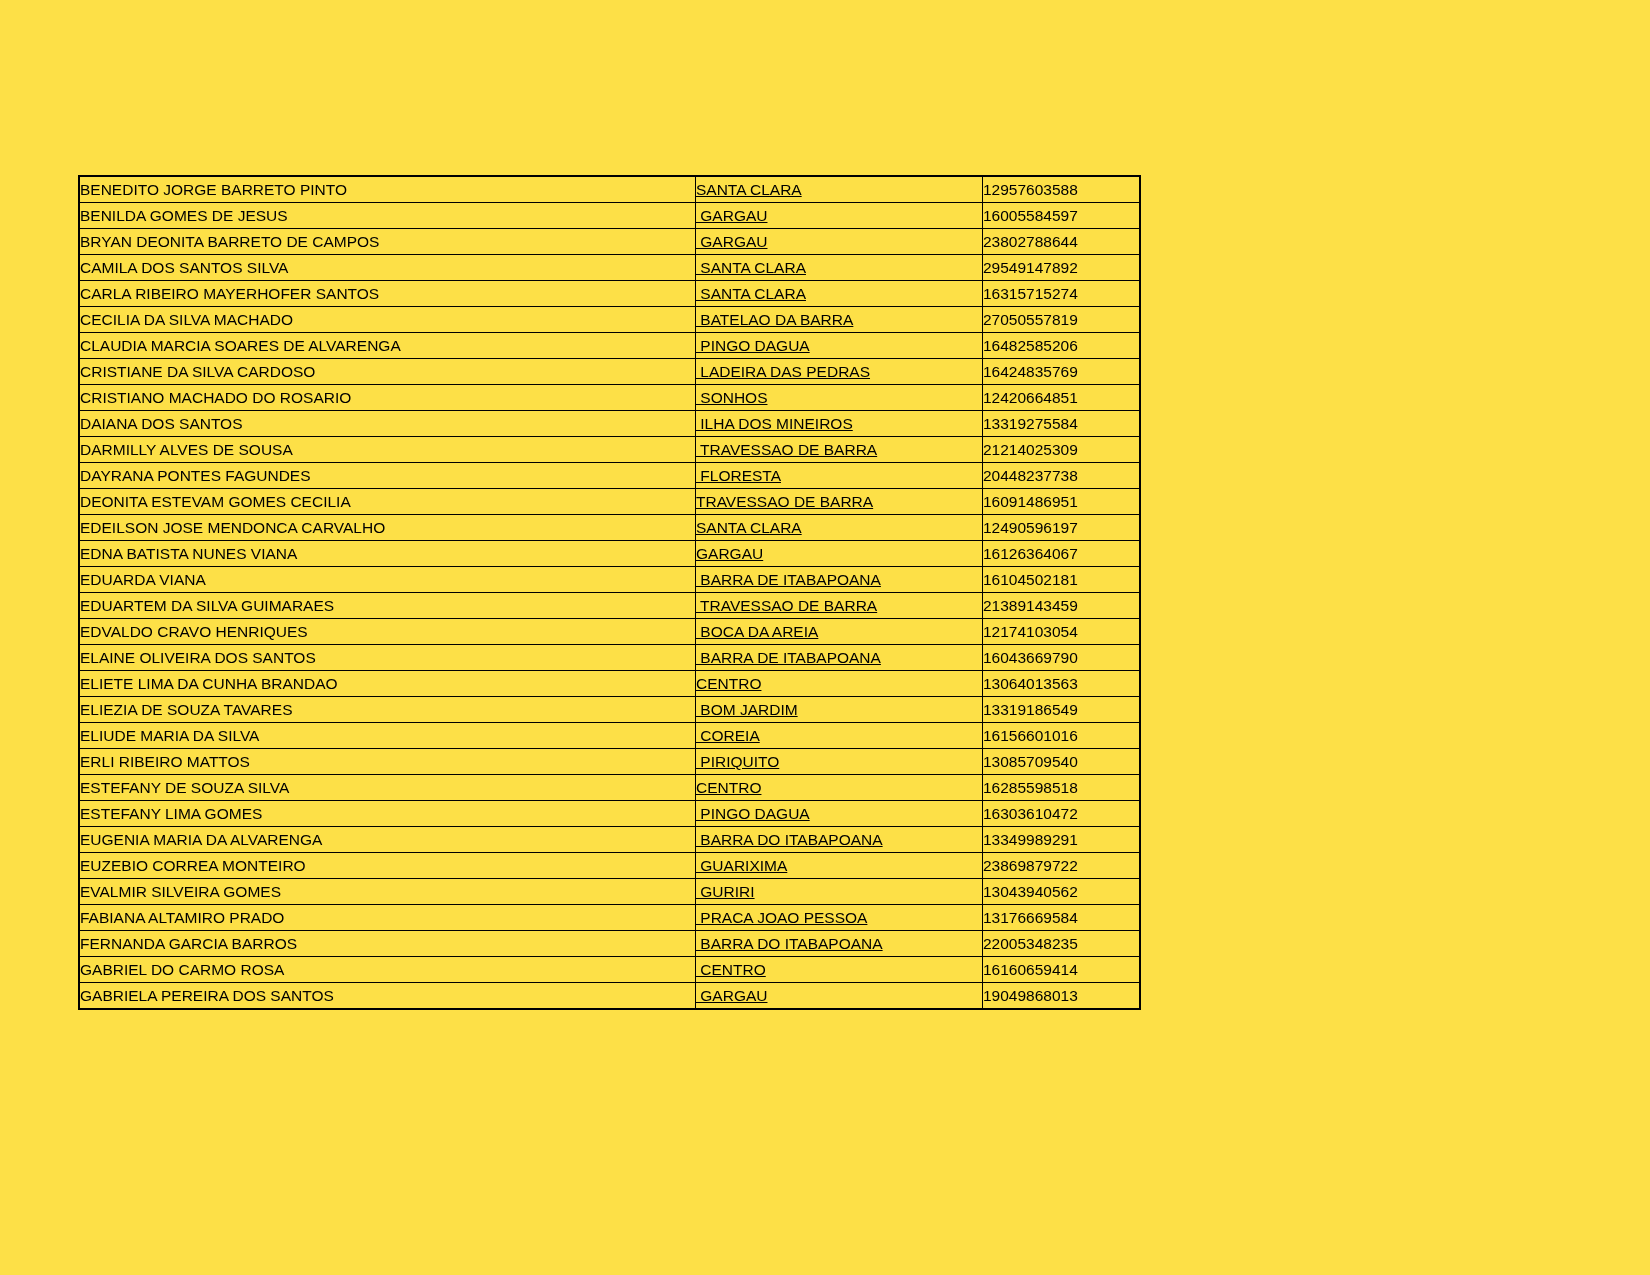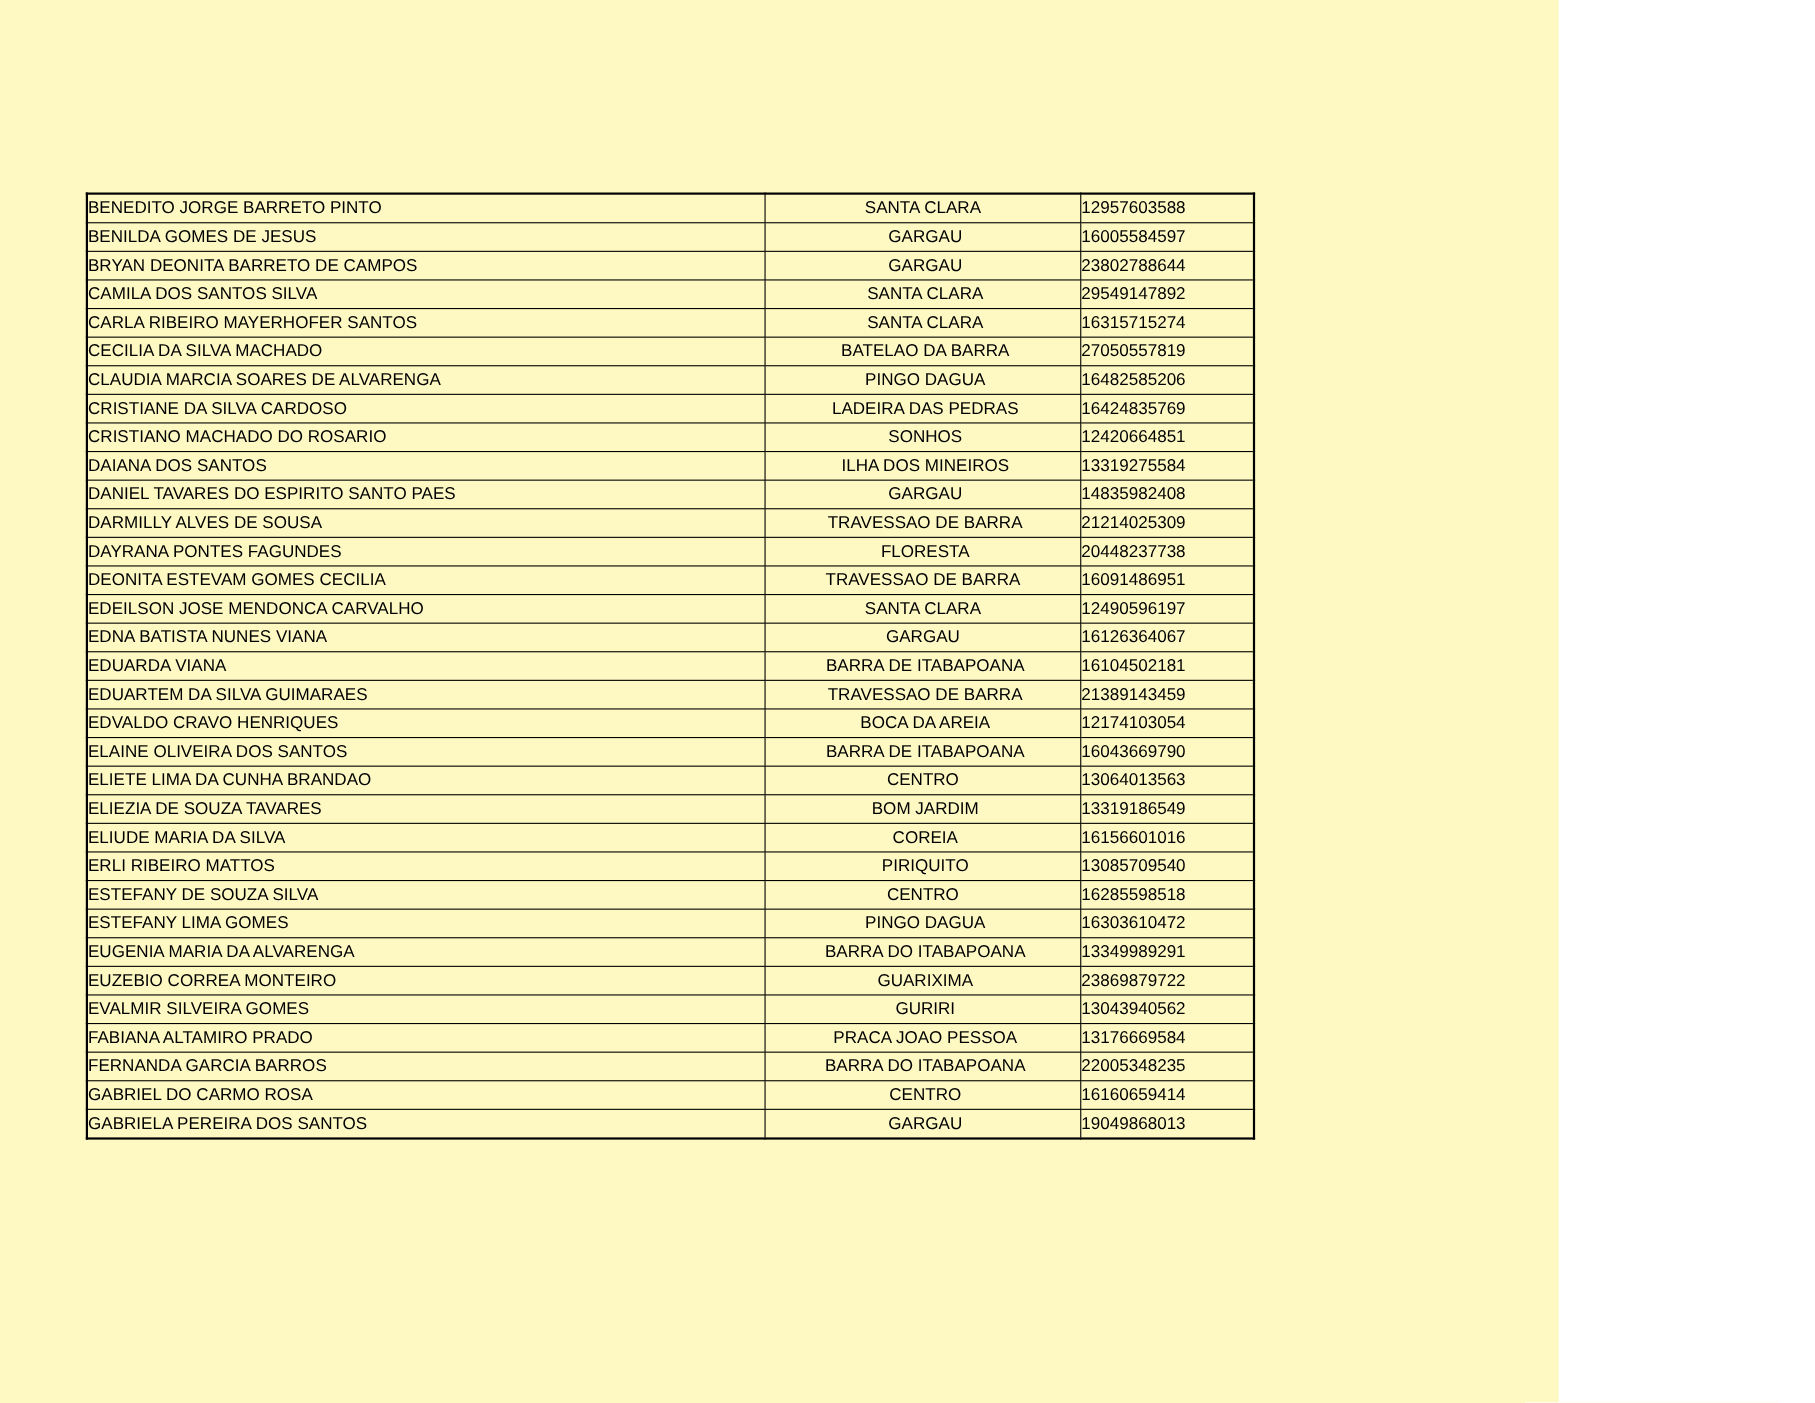--- a/index.html
+++ b/index.html
@@ -5,23 +5,23 @@
   html, body {
     margin: 0;
     padding: 0;
     background: #ffffff;
     width: 1650px;
     height: 1275px;
     overflow: hidden;
   }
   .page {
     position: relative;
-    width: 1417px;
+    width: 1650px;
     height: 1275px;
-    background: #fef9c3;
+    background: #fde047;
     font-family: "Liberation Sans", sans-serif;
     color: #000000;
   }
   table.records {
     position: absolute;
     left: 78px;
     top: 175px;
     border-collapse: collapse;
     table-layout: fixed;
     border: 2px solid #000000;
@@ -37,21 +37,22 @@
     padding: 0;
   }
   td.col-name {
     width: 615px;
     padding-left: 4px;
     text-align: left;
   }
   td.col-neighborhood {
     width: 286px;
     padding-left: 4px;
-    text-align: center;
+    text-align: left;
+    text-decoration: underline;
   }
   td.col-number {
     width: 156px;
     padding-right: 5px;
     text-align: left;
   }
 </style>
 </head>
 <body>
 
@@ -102,25 +103,20 @@
           <td class="col-name">CRISTIANO MACHADO DO ROSARIO</td>
           <td class="col-neighborhood"> SONHOS</td>
           <td class="col-number">12420664851</td>
         </tr>
         <tr>
           <td class="col-name">DAIANA DOS SANTOS</td>
           <td class="col-neighborhood"> ILHA DOS MINEIROS</td>
           <td class="col-number">13319275584</td>
         </tr>
         <tr>
-          <td class="col-name">DANIEL TAVARES DO ESPIRITO SANTO PAES</td>
-          <td class="col-neighborhood"> GARGAU</td>
-          <td class="col-number">14835982408</td>
-        </tr>
-        <tr>
           <td class="col-name">DARMILLY ALVES DE SOUSA</td>
           <td class="col-neighborhood"> TRAVESSAO DE BARRA</td>
           <td class="col-number">21214025309</td>
         </tr>
         <tr>
           <td class="col-name">DAYRANA PONTES FAGUNDES</td>
           <td class="col-neighborhood"> FLORESTA</td>
           <td class="col-number">20448237738</td>
         </tr>
         <tr>

